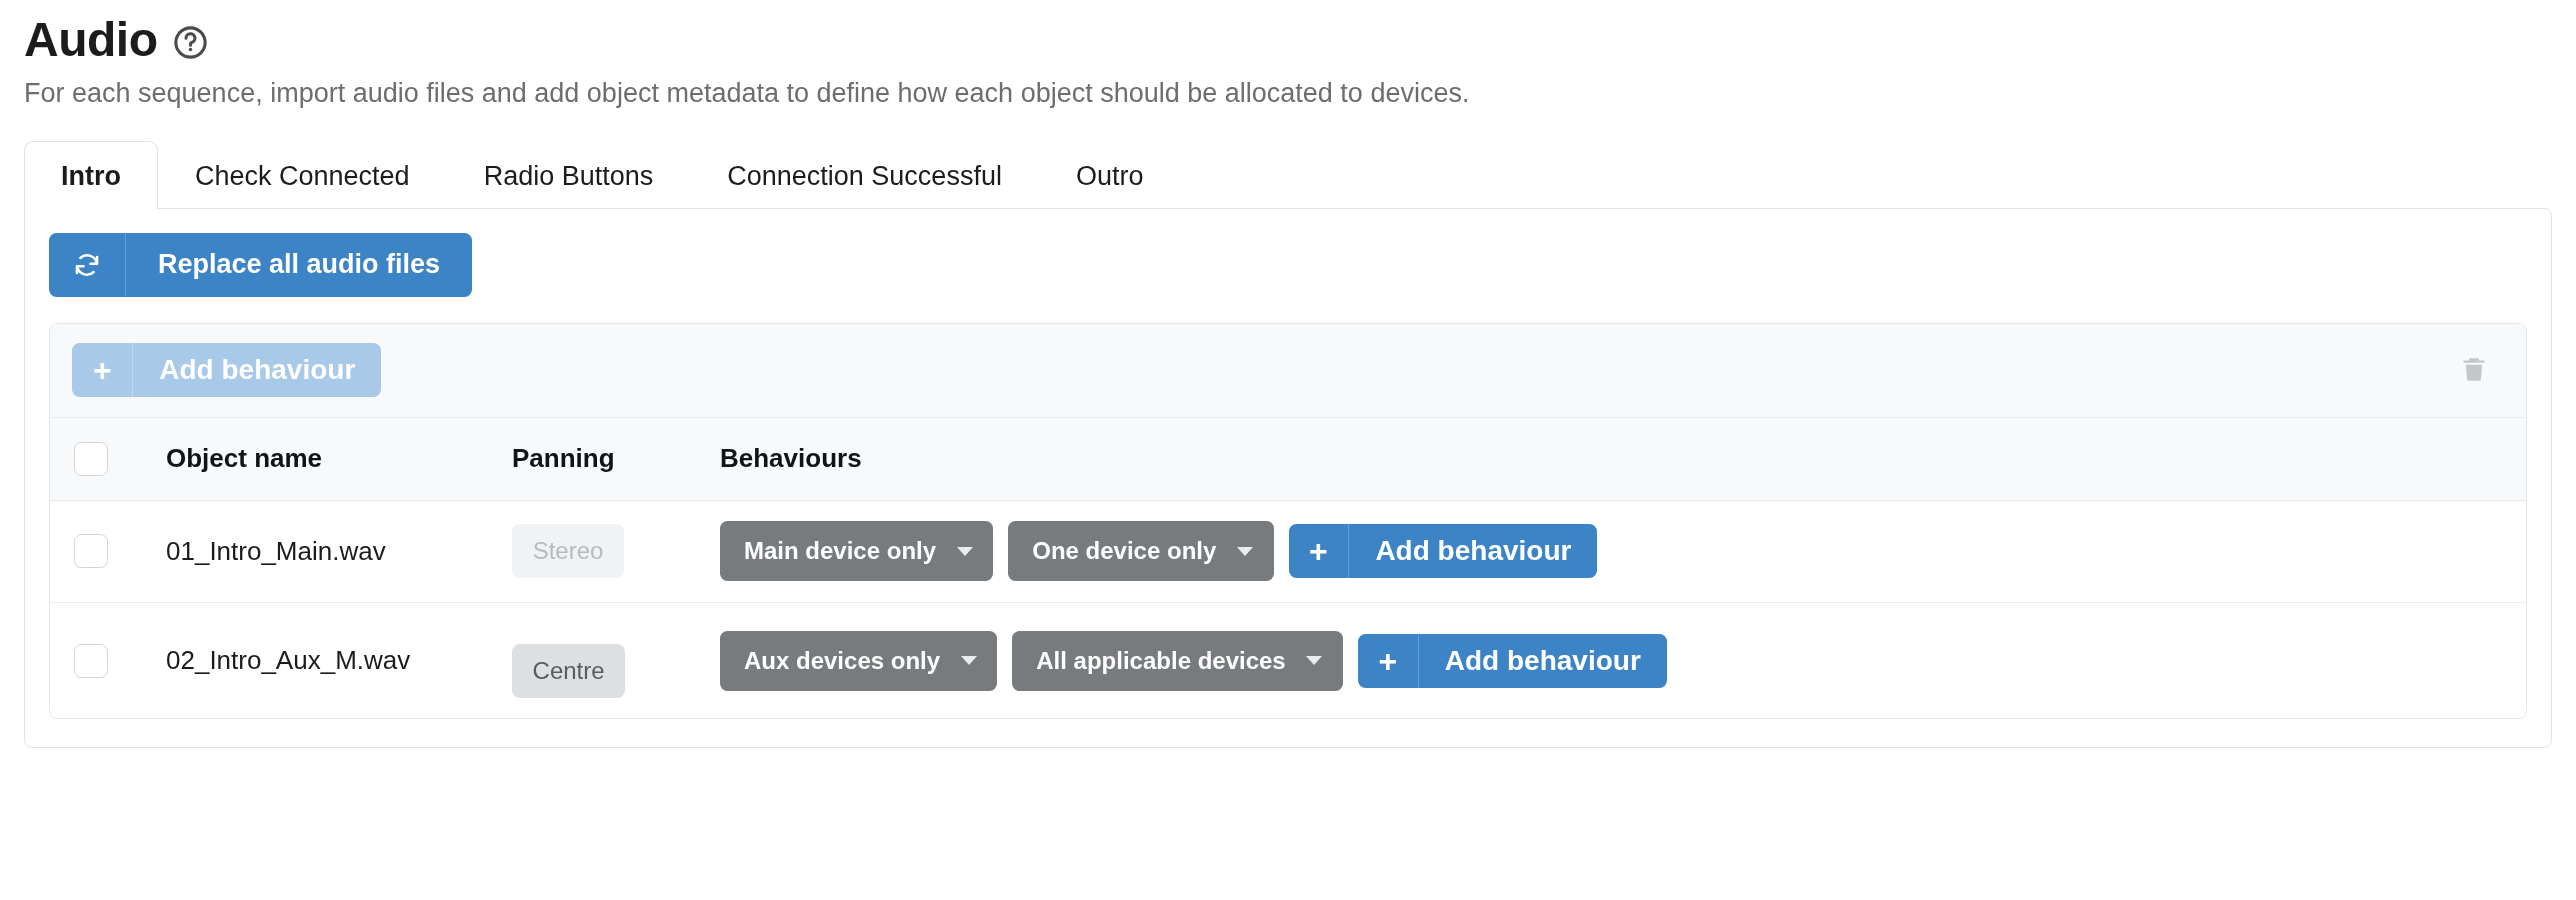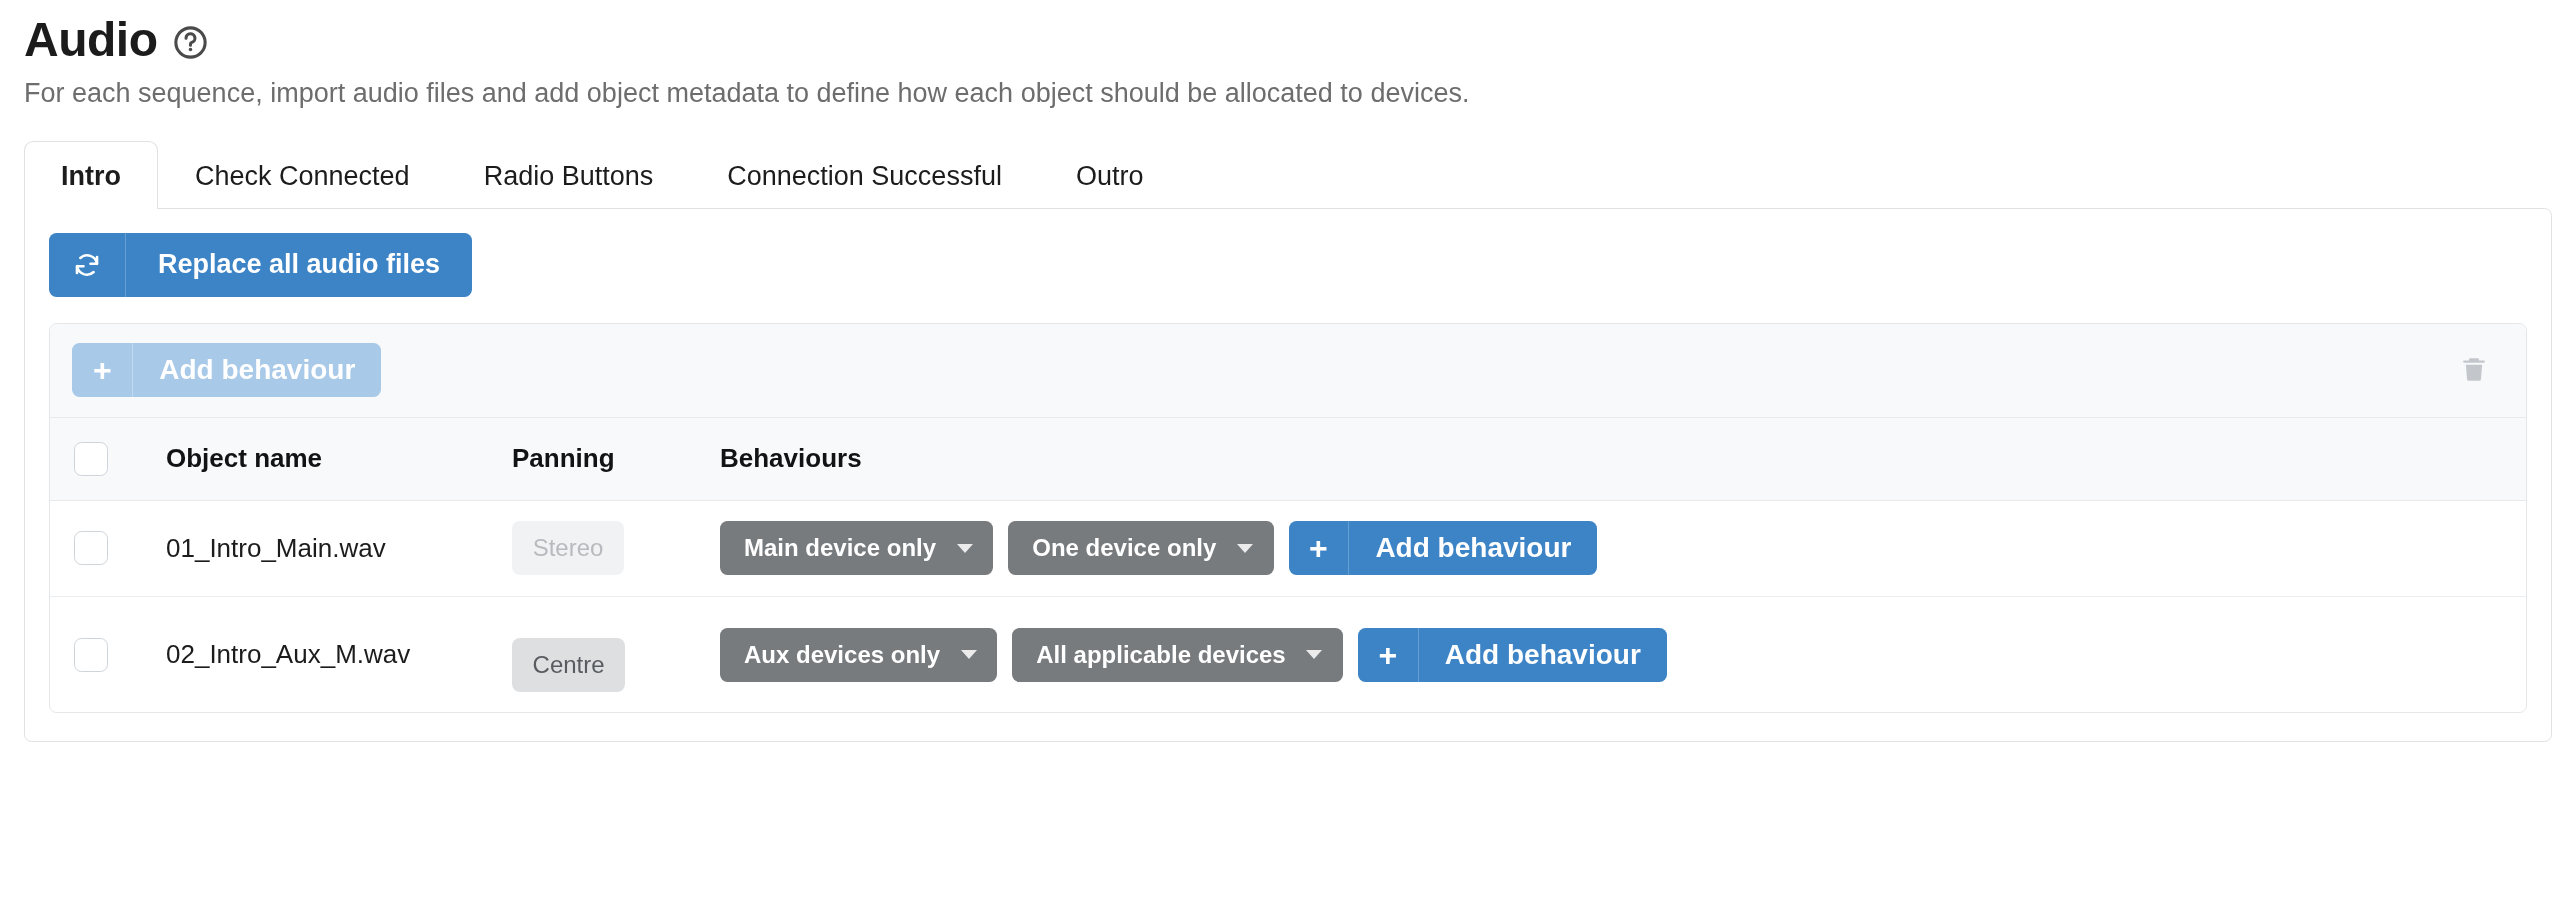--- a/index.html
+++ b/index.html
@@ -220,21 +220,21 @@
 
   .beh-wrap {
     display: flex;
     align-items: center;
     gap: 15px;
   }
   .dd {
     display: inline-flex;
     align-items: center;
     gap: 20.6px;
-    height: 54px;
+    height: 60px;
     padding: 0 20.6px 0 24px;
     background: #777b7e;
     color: #ffffff;
     border: none;
     border-radius: 7.5px;
     font-family: inherit;
     font-size: 24px;
     font-weight: bold;
     cursor: pointer;
     white-space: nowrap;

